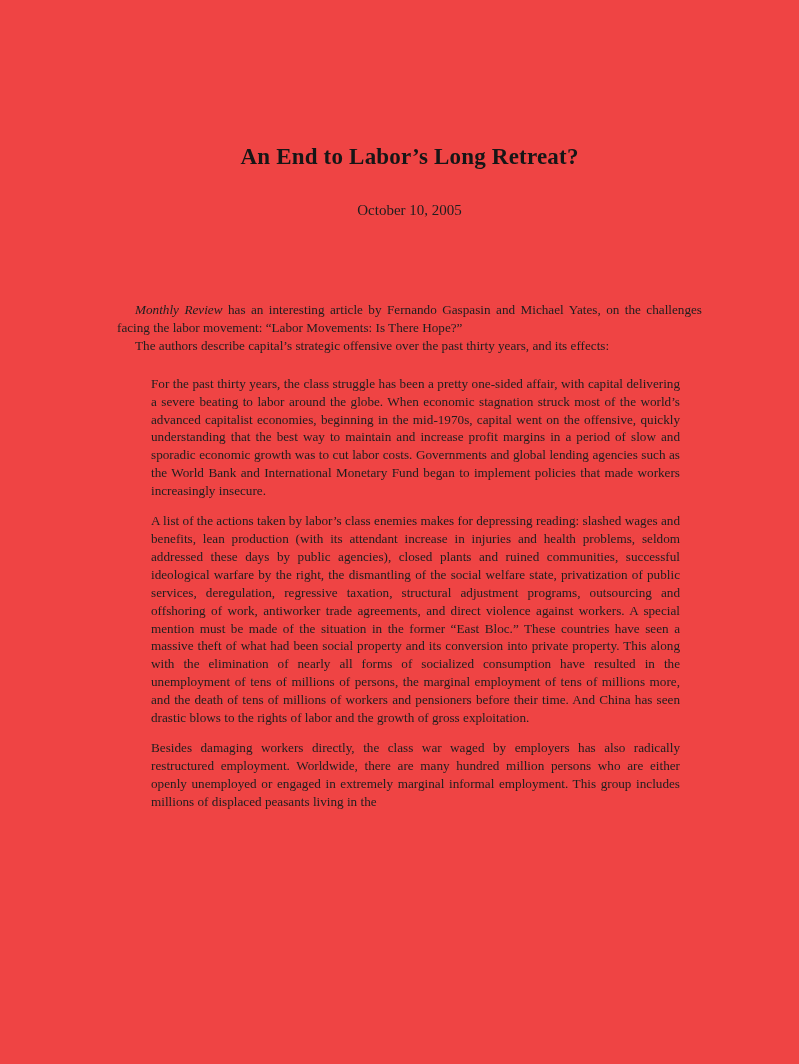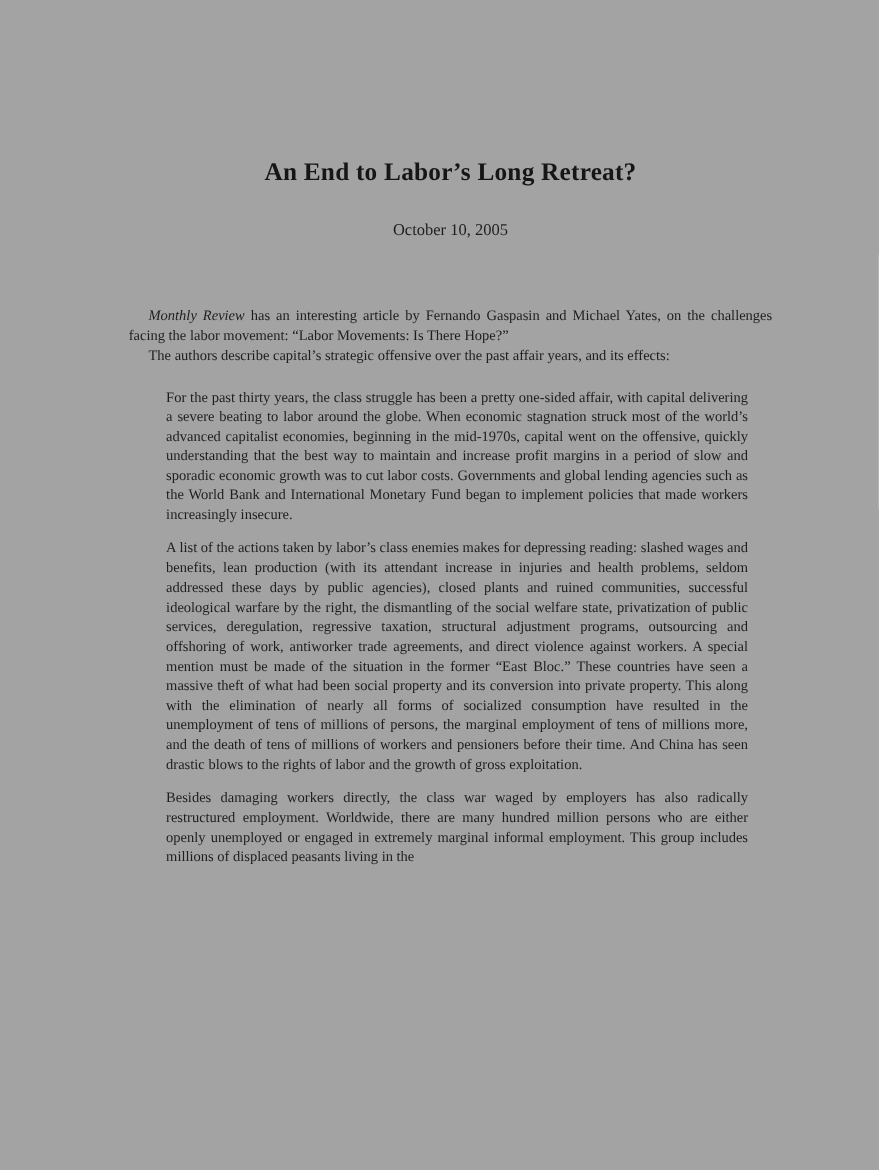--- a/index.html
+++ b/index.html
@@ -4,21 +4,21 @@
 <style>
   html, body {
     margin: 0;
     padding: 0;
     background: #ffffff;
   }
   .page {
     position: relative;
     width: 799px;
     height: 1064px;
-    background: #a3a3a3;
+    background: #ef4444;
     overflow: hidden;
     font-family: "Liberation Serif", "DejaVu Serif", serif;
     color: #1e1e1e;
   }
   .doc {
     position: absolute;
     left: 117px;
     top: 0;
     width: 585px;
     padding-top: 142px;
@@ -38,21 +38,21 @@
     line-height: 18px;
     text-align: center;
   }
   .doc-date {
     margin-top: 29px;
     font-size: 15px;
     line-height: 18px;
     text-align: center;
   }
   .body-text {
-    margin-top: 59px;
+    margin-top: 82px;
     font-size: 13.2px;
     line-height: 17.9px;
     text-align: justify;
     hyphens: auto;
     -webkit-hyphens: auto;
   }
   .body-text p {
     margin: 0;
   }
   p.indent {
@@ -77,21 +77,21 @@
 
     <h1 class="doc-title">An End to Labor’s Long Retreat?</h1>
 
 
     <div class="doc-date">October 10, 2005</div>
 
     <div class="body-text">
 
       <p class="indent"><em class="journal">Monthly Review</em><span> has an interesting article by Fernando Gaspasin and Michael Yates, on the challenges facing the labor movement: “Labor Movements: Is There Hope?”</span></p>
 
-      <p class="indent">The authors describe capital’s strategic offensive over the past affair years, and its effects:</p>
+      <p class="indent">The authors describe capital’s strategic offensive over the past thirty years, and its effects:</p>
 
       <blockquote class="quote">
         <p>For the past thirty years, the class struggle has been a pretty one-sided affair, with capital delivering a severe beating to labor around the globe. When economic stagnation struck most of the world’s advanced capitalist economies, beginning in the mid-1970s, capital went on the offensive, quickly understanding that the best way to maintain and increase profit margins in a period of slow and sporadic economic growth was to cut labor costs. Governments and global lending agencies such as the World Bank and International Monetary Fund began to implement policies that made workers increasingly insecure.</p>
         <p>A list of the actions taken by labor’s class enemies makes for depressing reading: slashed wages and benefits, lean production (with its attendant increase in injuries and health problems, seldom addressed these days by public agencies), closed plants and ruined communities, successful ideological warfare by the right, the dismantling of the social welfare state, privatization of public services, deregulation, regressive taxation, structural adjustment programs, outsourcing and offshoring of work, antiworker trade agreements, and direct violence against workers. A special mention must be made of the situation in the former “East Bloc.” These countries have seen a massive theft of what had been social property and its conversion into private property. This along with the elimination of nearly all forms of socialized consumption have resulted in the unemployment of tens of millions of persons, the marginal employment of tens of millions more, and the death of tens of millions of workers and pensioners before their time. And China has seen drastic blows to the rights of labor and the growth of gross exploitation.</p>
         <p>Besides damaging workers directly, the class war waged by employers has also radically restructured employment. Worldwide, there are many hundred million persons who are either openly unemployed or engaged in extremely marginal informal employment. This group includes millions of displaced peasants living in the</p>
       </blockquote>
 
     </div>
   </div>
 </div>

